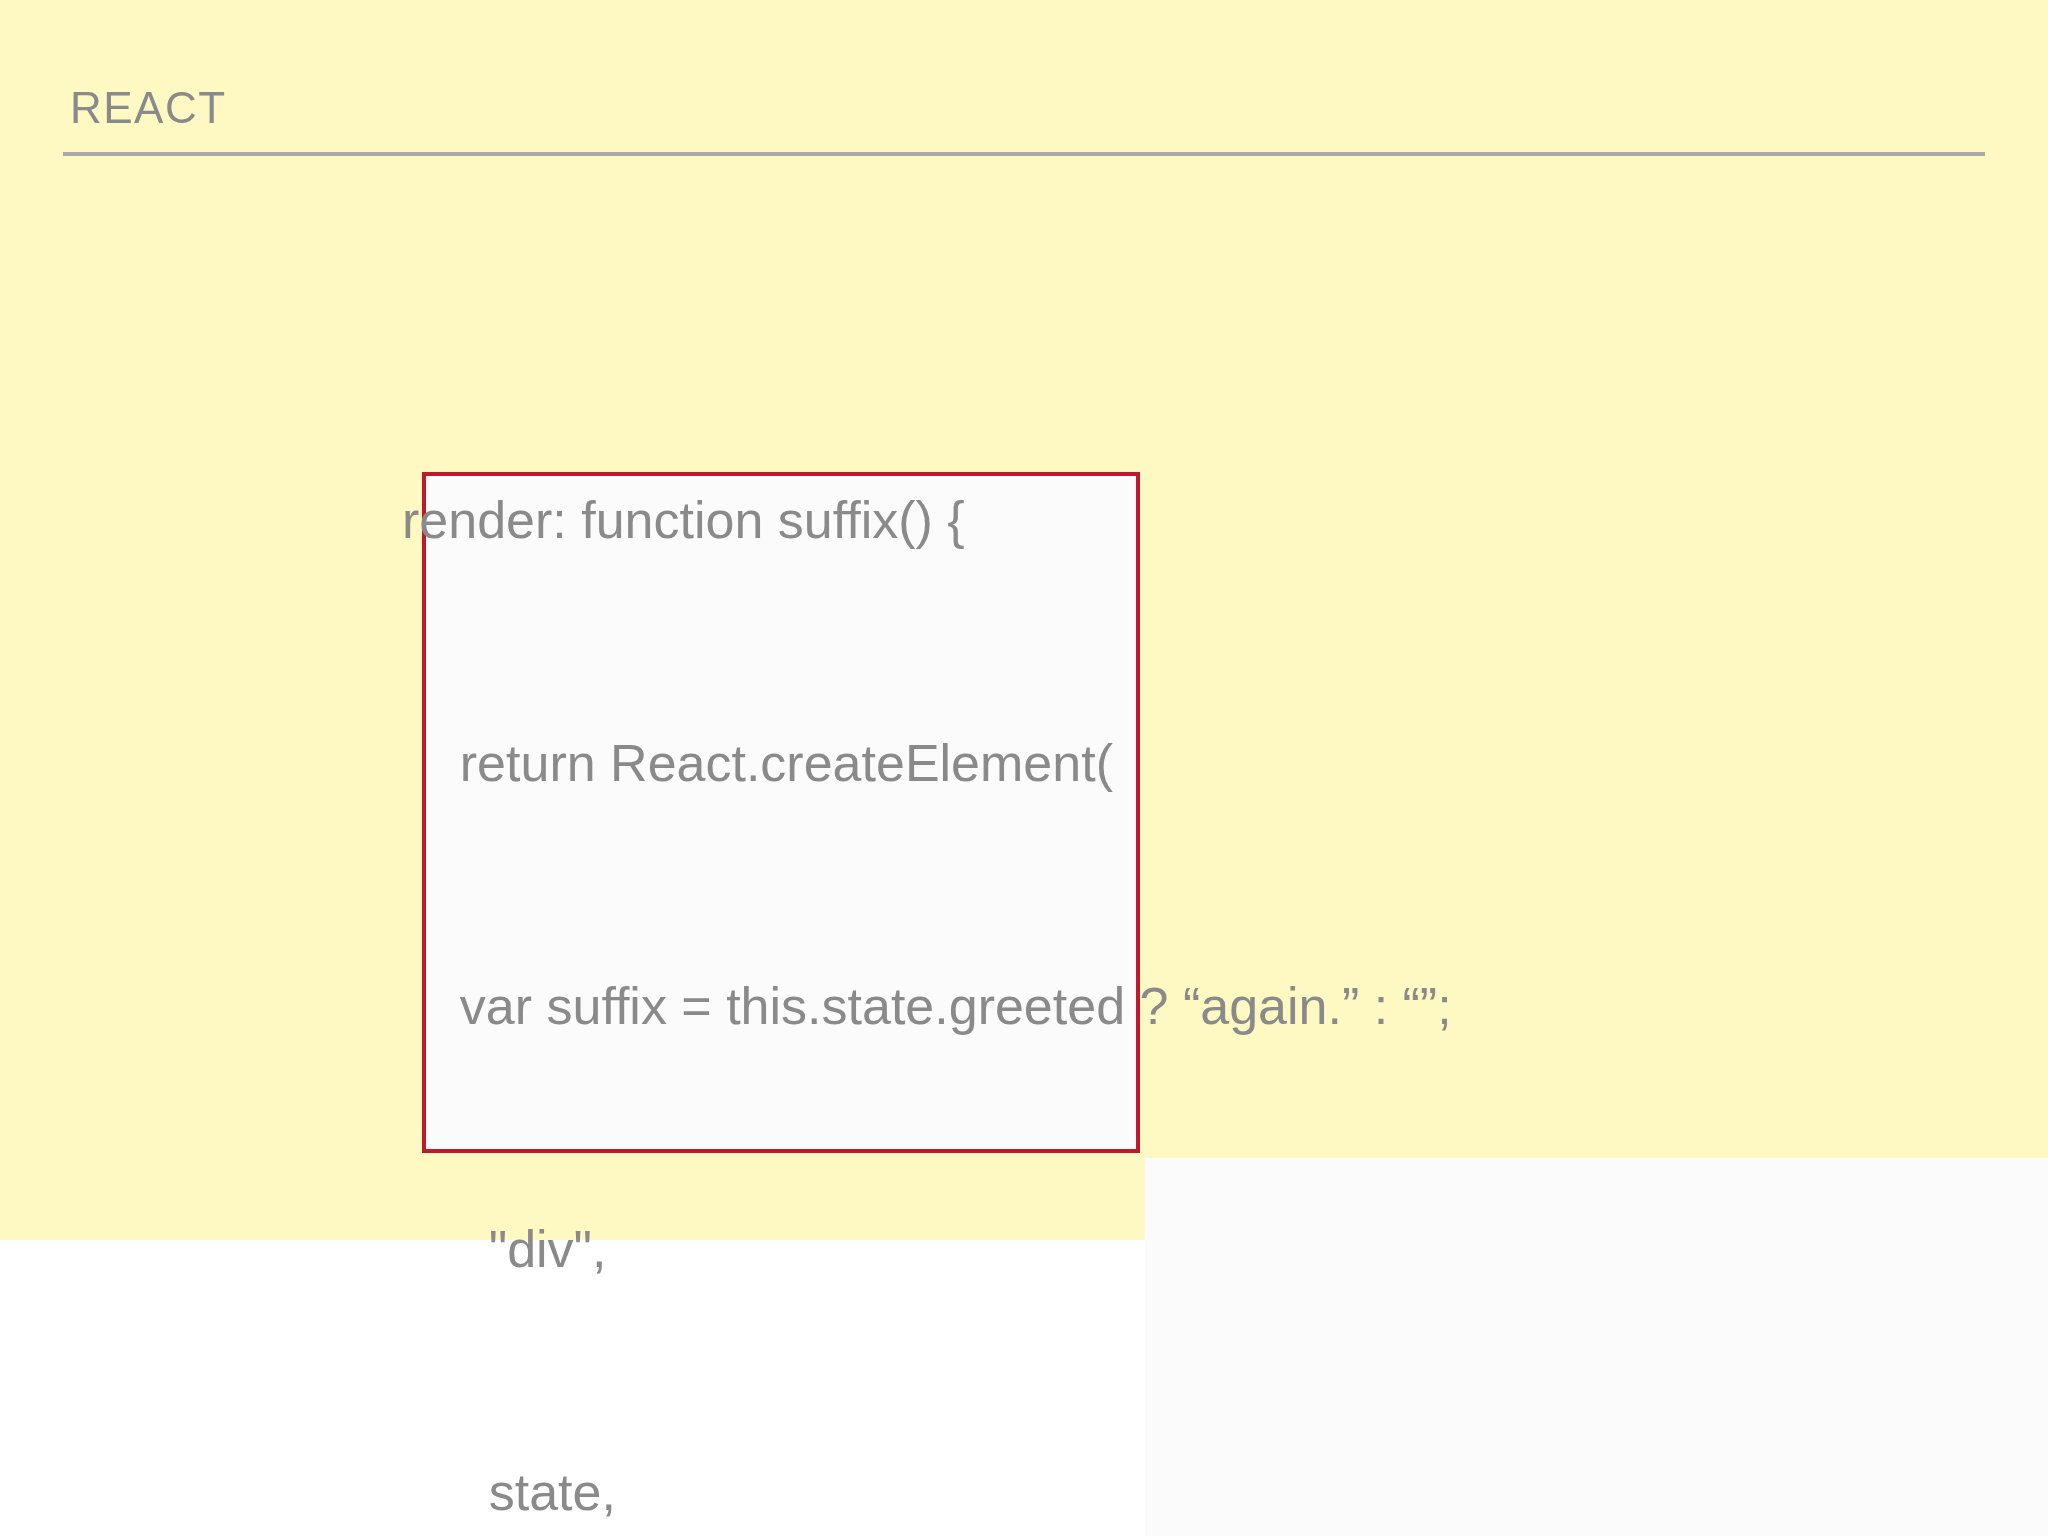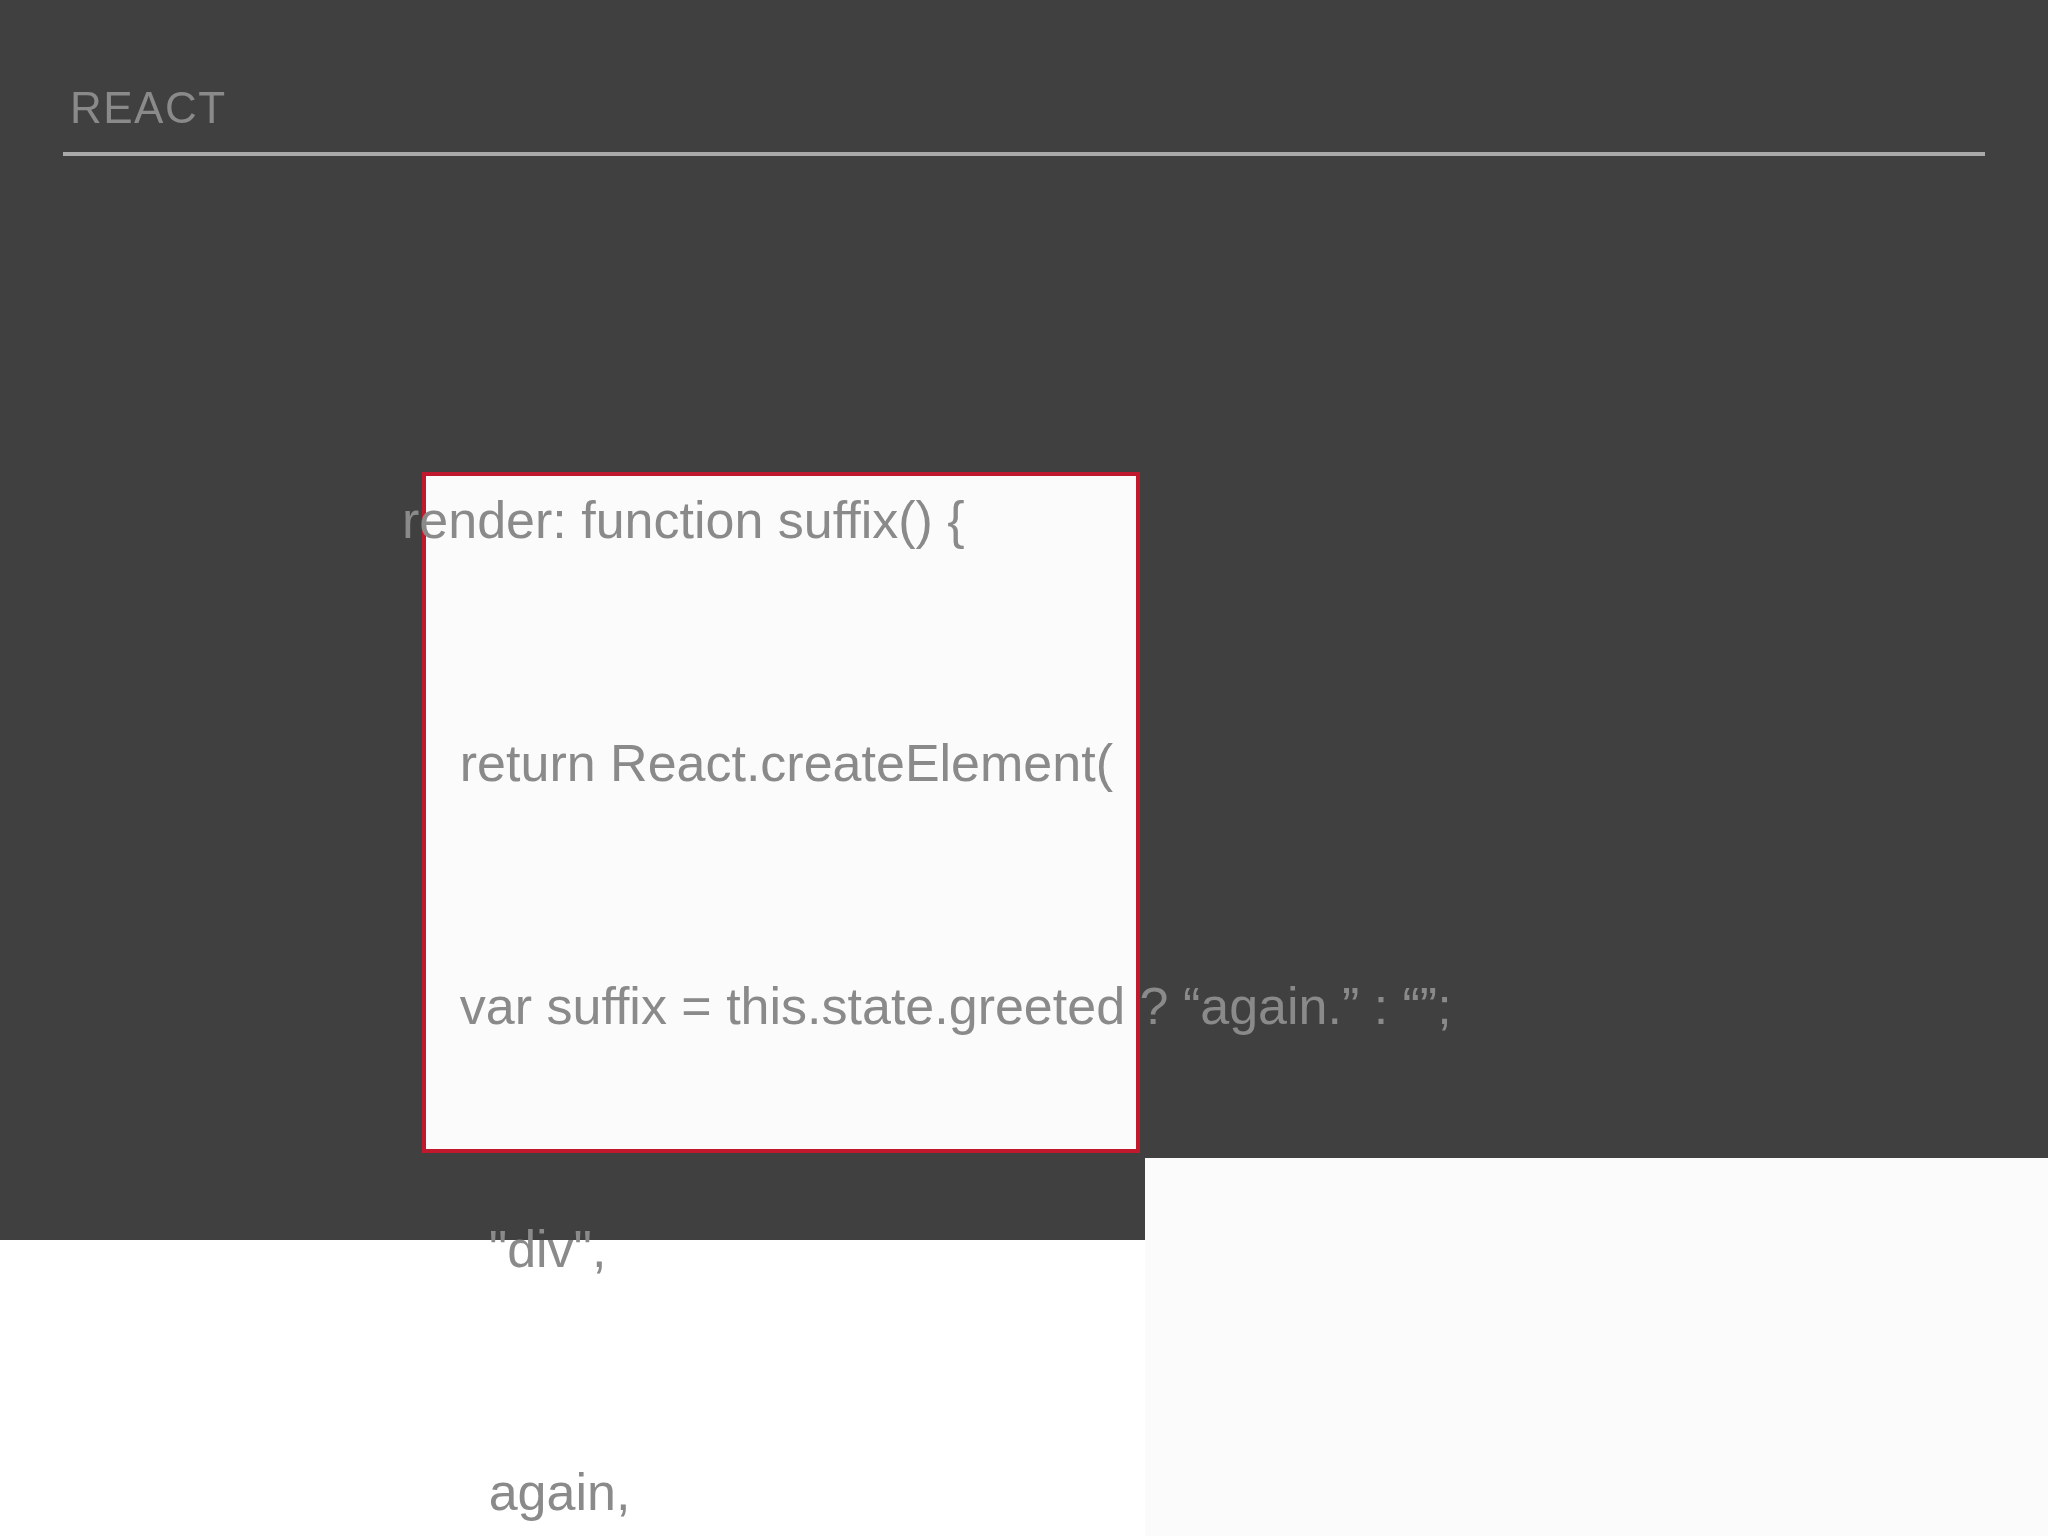--- a/index.html
+++ b/index.html
@@ -9,21 +9,21 @@
     --tint: #fbfbfb;
   }
   * { margin: 0; padding: 0; box-sizing: border-box; }
   html, body { width: 2048px; height: 1536px; background: #ffffff; overflow: hidden; }
   body { font-family: "Liberation Sans", "DejaVu Sans", sans-serif; }
 
   .slide {
     position: relative;
     width: 2048px;
     height: 1240px;
-    background: #404040;
+    background: #fef9c3;
   }
 
   .slide-title {
     position: absolute;
     left: 70px;
     top: 84px;
     font-size: 44px;
     line-height: 48px;
     letter-spacing: 1.5px;
     color: var(--text-gray);
@@ -81,21 +81,21 @@
 
   <div class="bg-artifact"></div>
 
   <div class="highlight-box"></div>
 
   <div class="code-block">
     <div class="code-line">render: function suffix() {</div>
     <div class="code-line">    return React.createElement(</div>
     <div class="code-line">    var suffix = this.state.greeted ? “again.” : “”;</div>
     <div class="code-line">      "div",</div>
-    <div class="code-line">      again,</div>
+    <div class="code-line">      state,</div>
     
     
     
     
     
     
   </div>
 
 </div>
 

